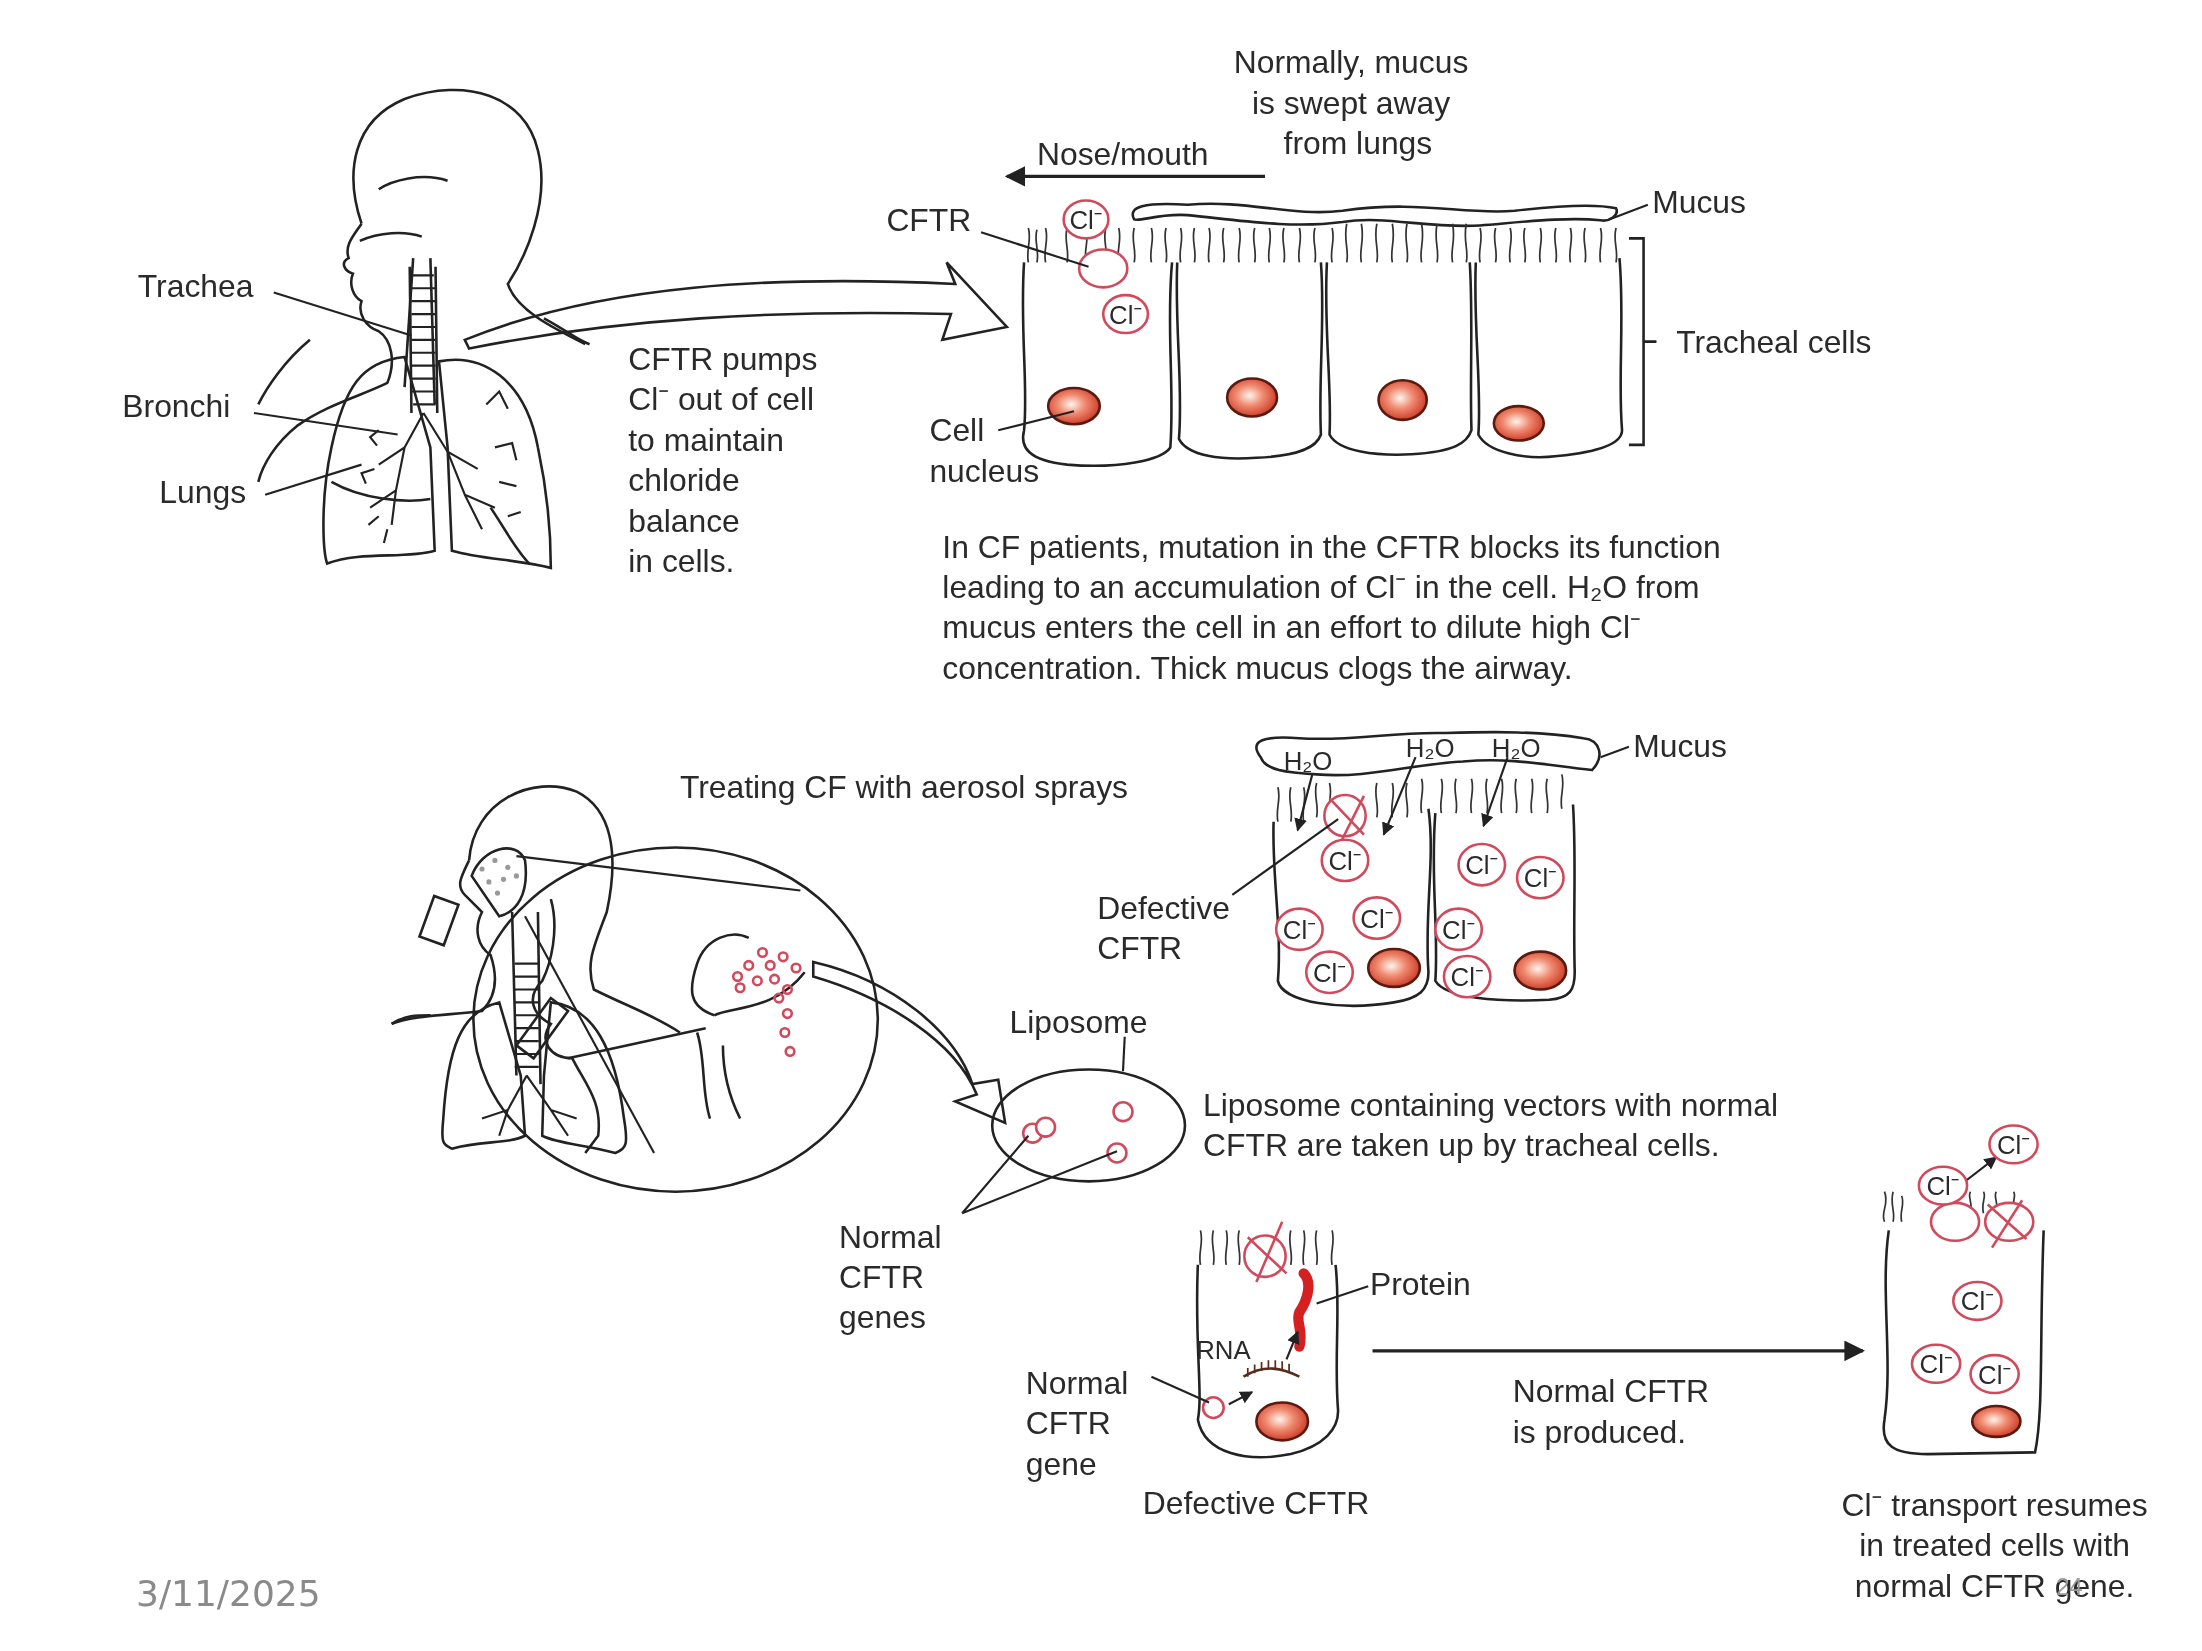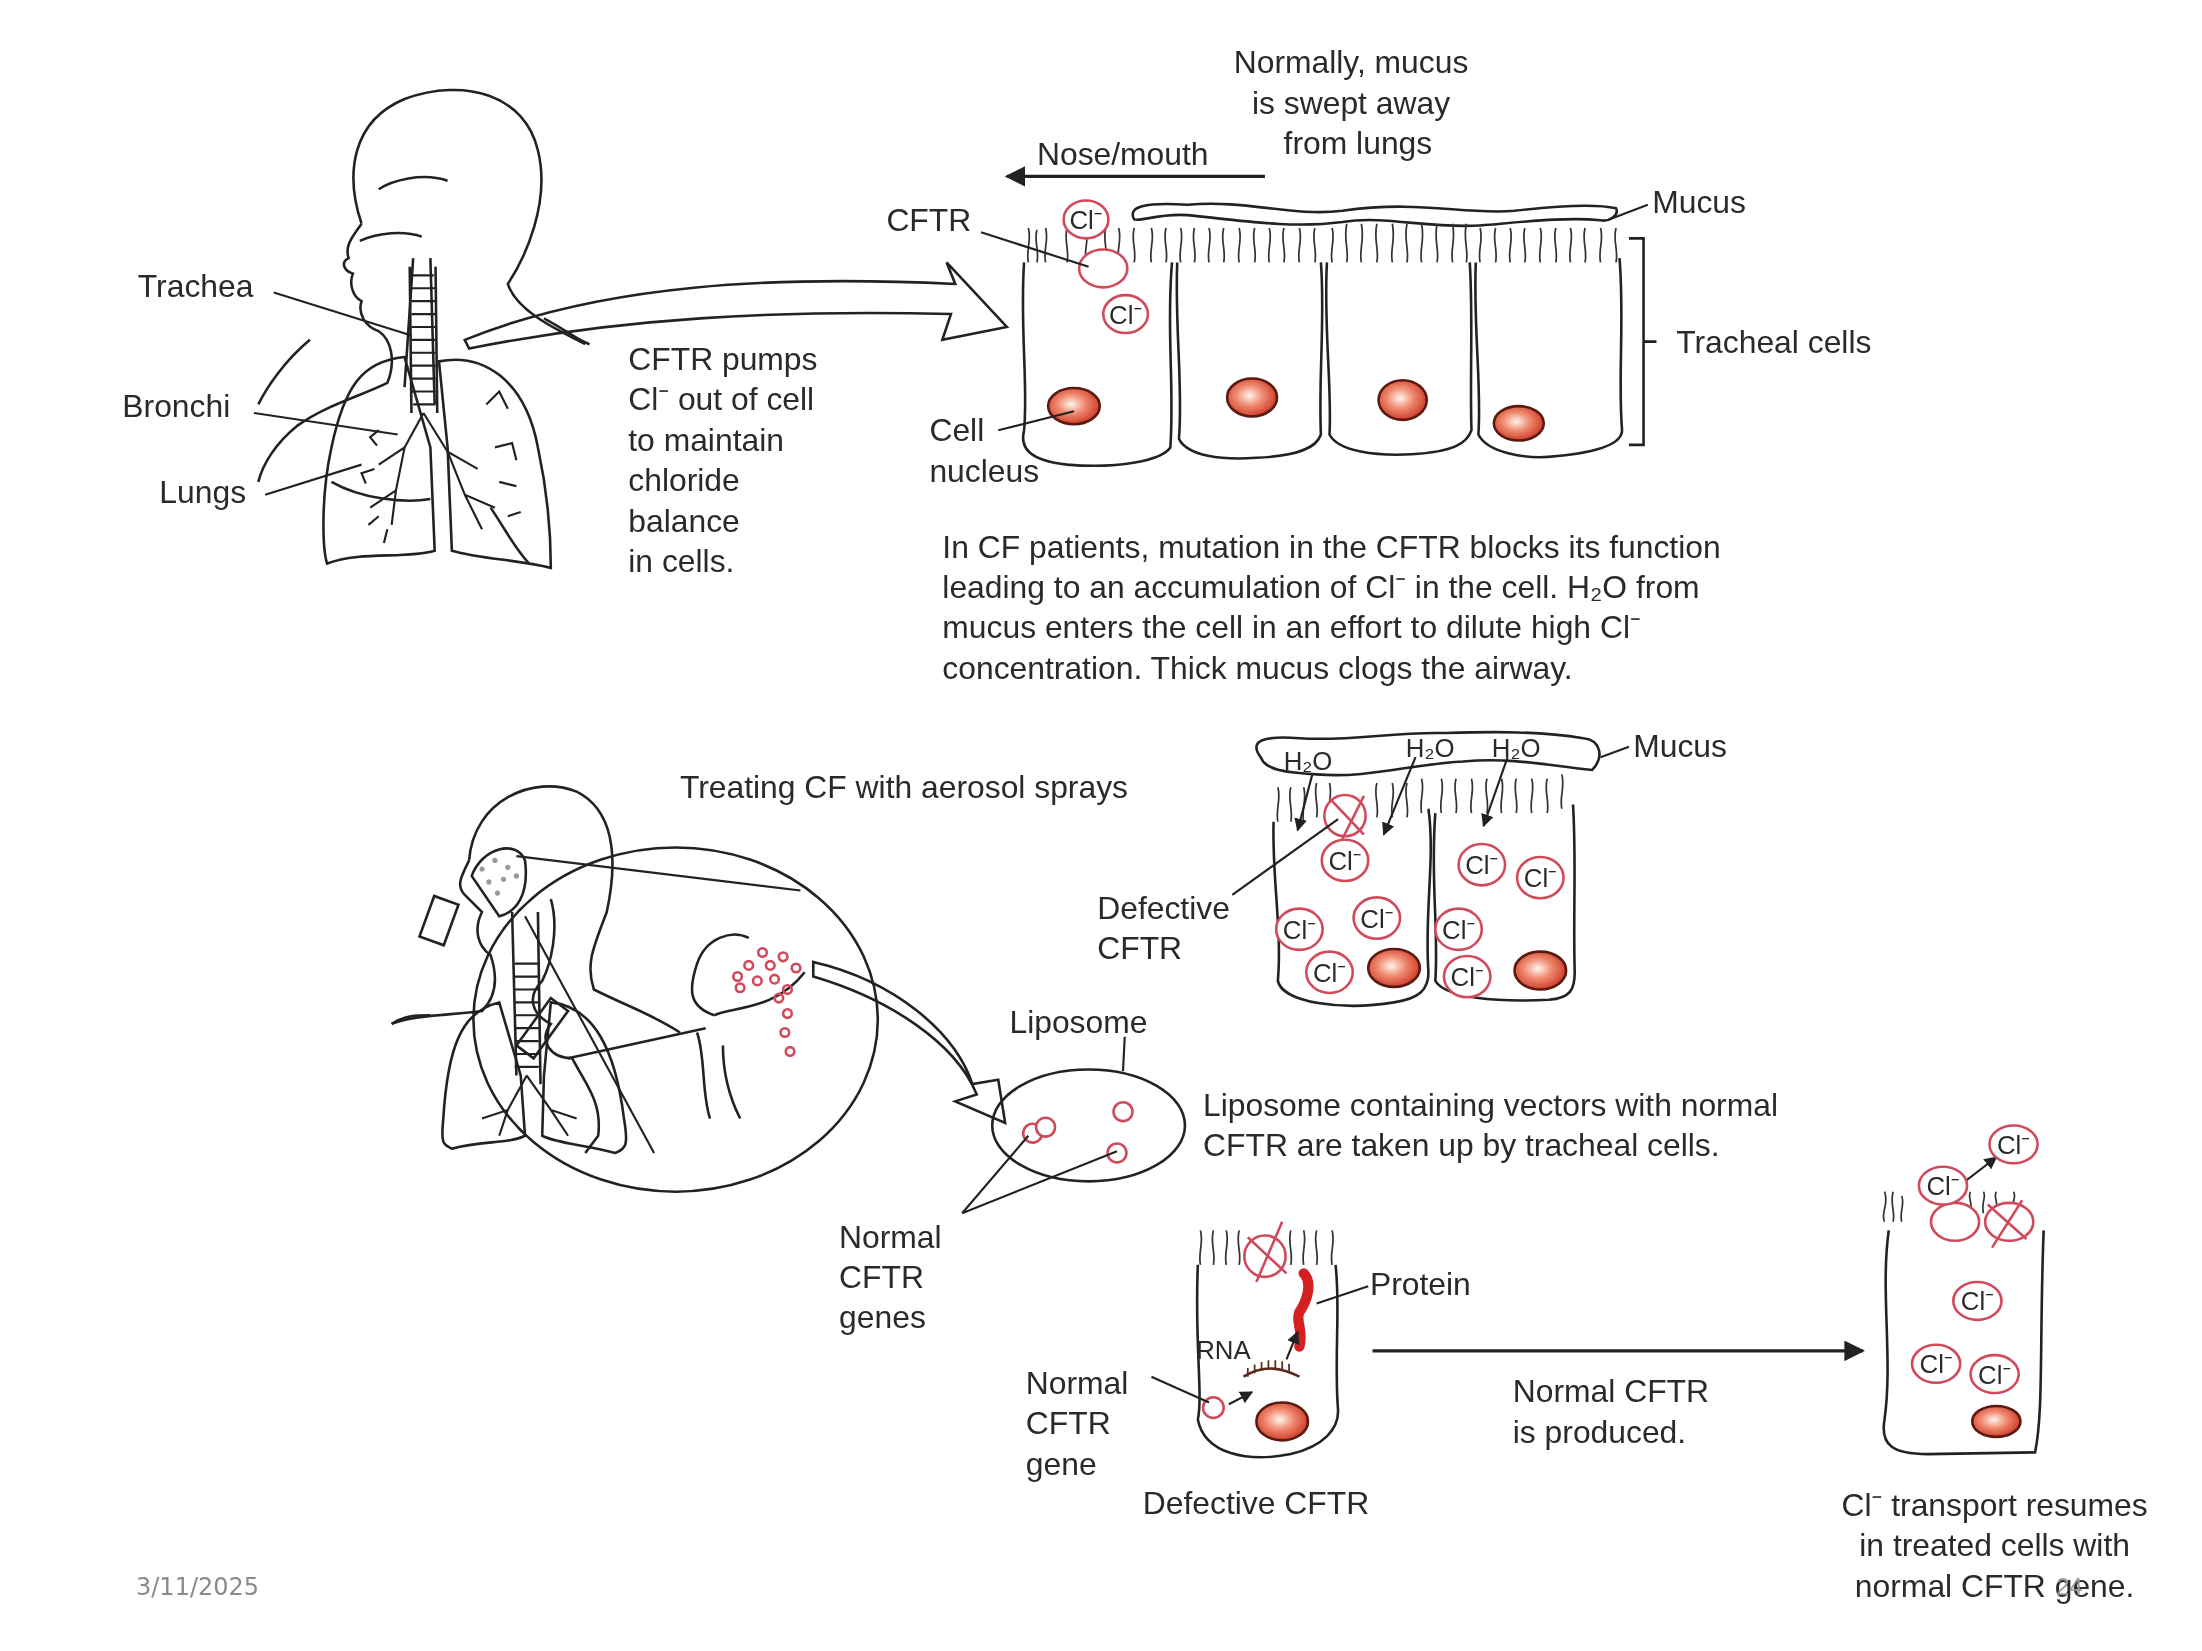--- a/index.html
+++ b/index.html
@@ -9,21 +9,21 @@
   .lbl { font-family:"Liberation Sans", sans-serif; font-size:37px; fill:#2a2a2a; }
   .sm  { font-family:"Liberation Sans", sans-serif; font-size:30px; fill:#2a2a2a; }
   .ion { font-family:"Liberation Sans", sans-serif; font-size:30px; fill:#2a2a2a; }
   .ln  { stroke:#222; stroke-width:3; fill:none; }
   .lnT { stroke:#222; stroke-width:2.5; fill:none; }
   .cell{ stroke:#222; stroke-width:3; fill:#fff; }
   .redc{ stroke:#d04a5c; stroke-width:3; fill:#fff; }
   .redl{ stroke:#d04a5c; stroke-width:3; fill:none; }
   .cil { stroke:#333; stroke-width:2; fill:none; }
   .footer-date { position:absolute; left:136px; top:1573px; font-family:"DejaVu Sans", sans-serif;
-                 font-size:24px; color:#8a8a8a; }
+                 font-size:36px; color:#8a8a8a; }
   .footer-page { position:absolute; left:2056px; top:1573px; font-family:Liberation Sans, sans-serif;
                  font-size:24px; color:#9a9a9a; }
 </style>
 </head>
 <body>
 
 <svg id="diagram" viewBox="0 0 2560 1920" xmlns="http://www.w3.org/2000/svg">
   <defs>
     <radialGradient id="nuc" cx="45%" cy="45%" r="60%">
       <stop offset="0%" stop-color="#fff4ec"></stop>

